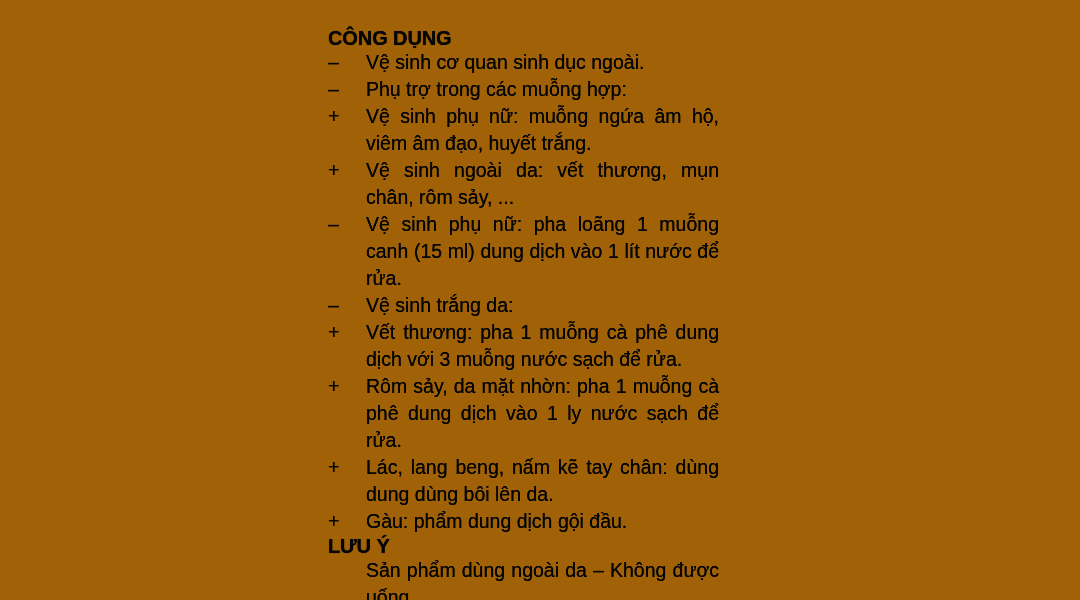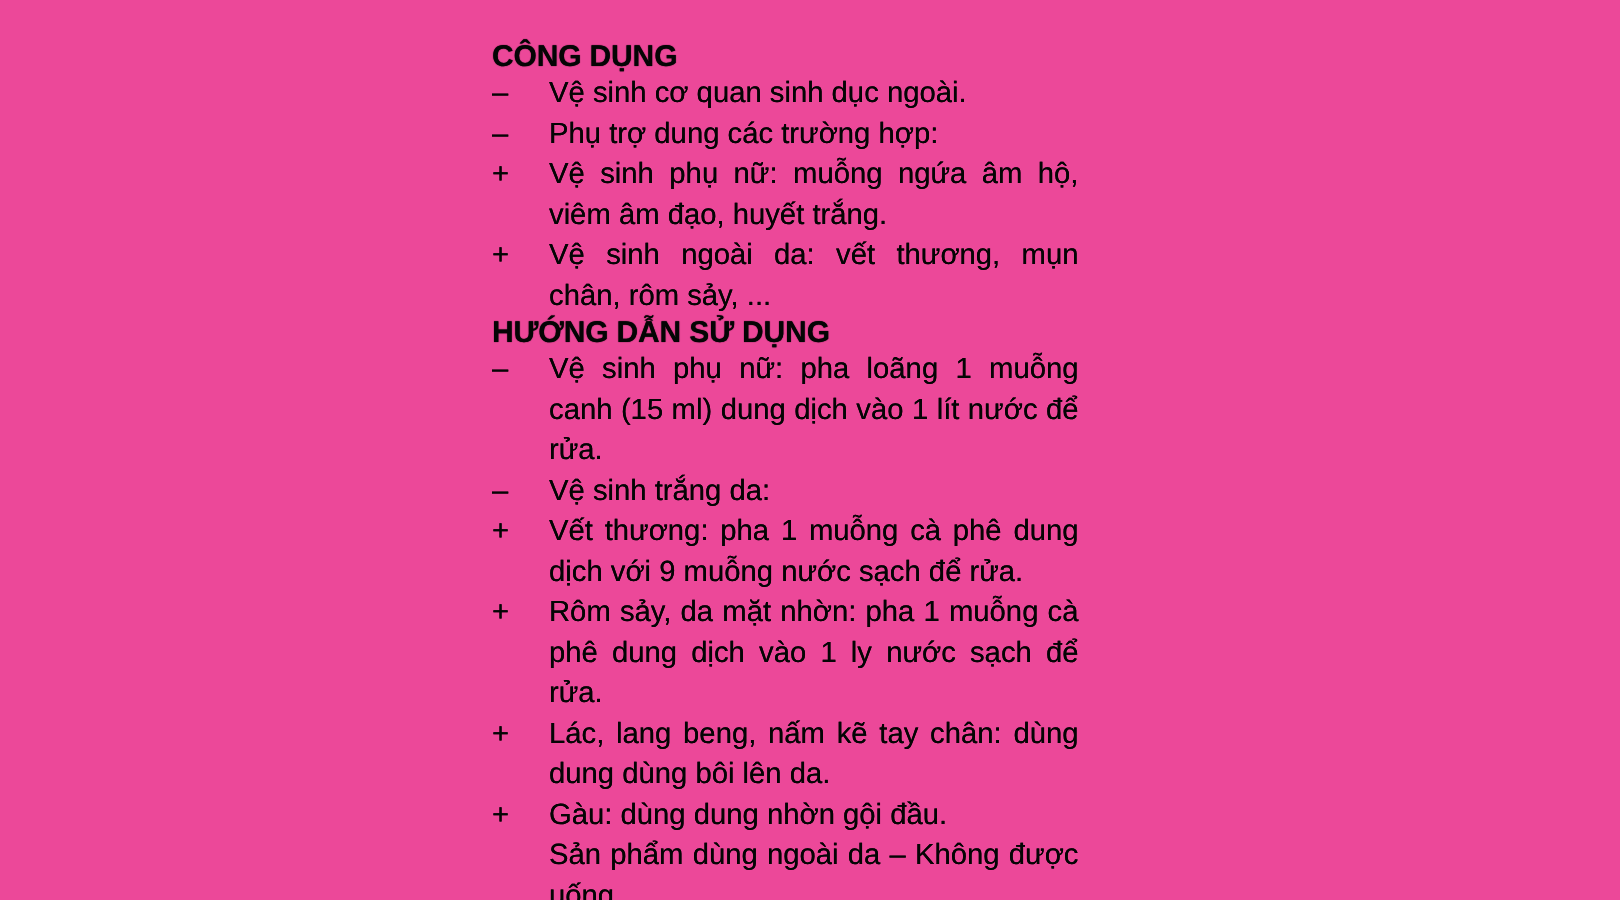--- a/index.html
+++ b/index.html
@@ -7,21 +7,21 @@
     padding: 0;
     background: #ffffff;
     width: 1080px;
     height: 600px;
     overflow: hidden;
   }
   .page {
     position: relative;
     width: 1080px;
     height: 600px;
-    background: #ec4899;
+    background: #a16207;
     text-decoration: underline;
   }
   .doc {
     position: absolute;
     left: 328px;
     top: 27px;
     width: 391px;
     color: #050505;
     font-family: "Liberation Sans", "DejaVu Sans", sans-serif;
     font-size: 19.5px;
@@ -47,50 +47,50 @@
 
 <div class="page">
   <main class="doc" id="doc">
       <h2 class="heading">CÔNG DỤNG</h2>
       <div class="item">
         <span class="marker">–</span>
         <div class="itext">Vệ sinh cơ quan sinh dục ngoài.</div>
       </div>
       <div class="item">
         <span class="marker">–</span>
-        <div class="itext">Phụ trợ dung các trường hợp:</div>
+        <div class="itext">Phụ trợ trong các muỗng hợp:</div>
       </div>
       <div class="item">
         <span class="marker">+</span>
         <div class="itext">Vệ sinh phụ nữ: muỗng ngứa âm hộ, viêm âm đạo, huyết trắng.</div>
       </div>
       <div class="item">
         <span class="marker">+</span>
         <div class="itext">Vệ sinh ngoài da: vết thương, mụn chân, rôm sảy, ...</div>
       </div>
-      <h2 class="heading">HƯỚNG DẪN SỬ DỤNG</h2>
       <div class="item">
         <span class="marker">–</span>
         <div class="itext">Vệ sinh phụ nữ: pha loãng 1 muỗng canh (15 ml) dung dịch vào 1 lít nước để rửa.</div>
       </div>
       <div class="item">
         <span class="marker">–</span>
         <div class="itext">Vệ sinh trắng da:</div>
       </div>
       <div class="item">
         <span class="marker">+</span>
-        <div class="itext">Vết thương: pha 1 muỗng cà phê dung dịch với 9 muỗng nước sạch để rửa.</div>
+        <div class="itext">Vết thương: pha 1 muỗng cà phê dung dịch với 3 muỗng nước sạch để rửa.</div>
       </div>
       <div class="item">
         <span class="marker">+</span>
         <div class="itext">Rôm sảy, da mặt nhờn: pha 1 muỗng cà phê dung dịch vào 1 ly nước sạch để rửa.</div>
       </div>
       <div class="item">
         <span class="marker">+</span>
         <div class="itext">Lác, lang beng, nấm kẽ tay chân: dùng dung dùng bôi lên da.</div>
       </div>
       <div class="item">
         <span class="marker">+</span>
-        <div class="itext">Gàu: dùng dung nhờn gội đầu.</div>
+        <div class="itext">Gàu: phẩm dung dịch gội đầu.</div>
       </div>
+      <h2 class="heading">LƯU Ý</h2>
       <div class="note">Sản phẩm dùng ngoài da – Không được uống.</div>
     </main>
 </div>
 
 </body></html>

